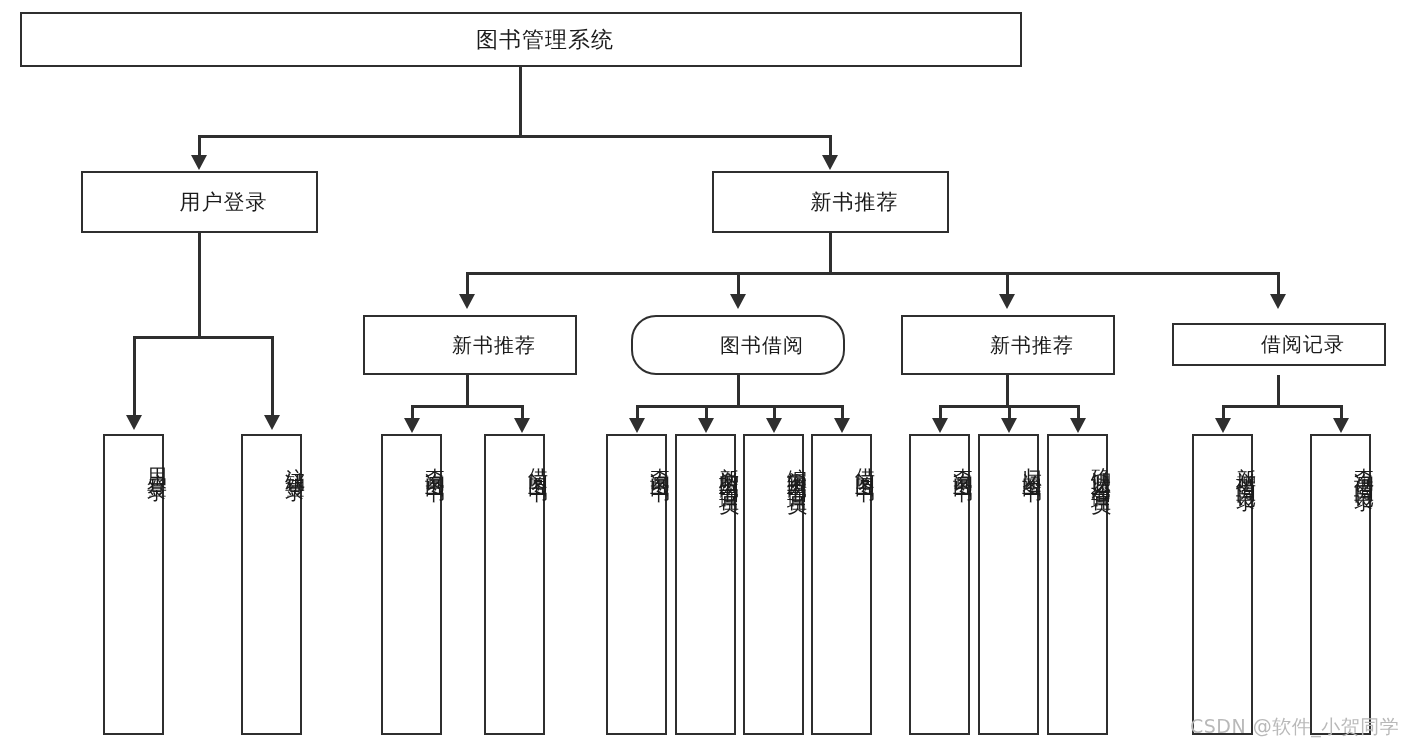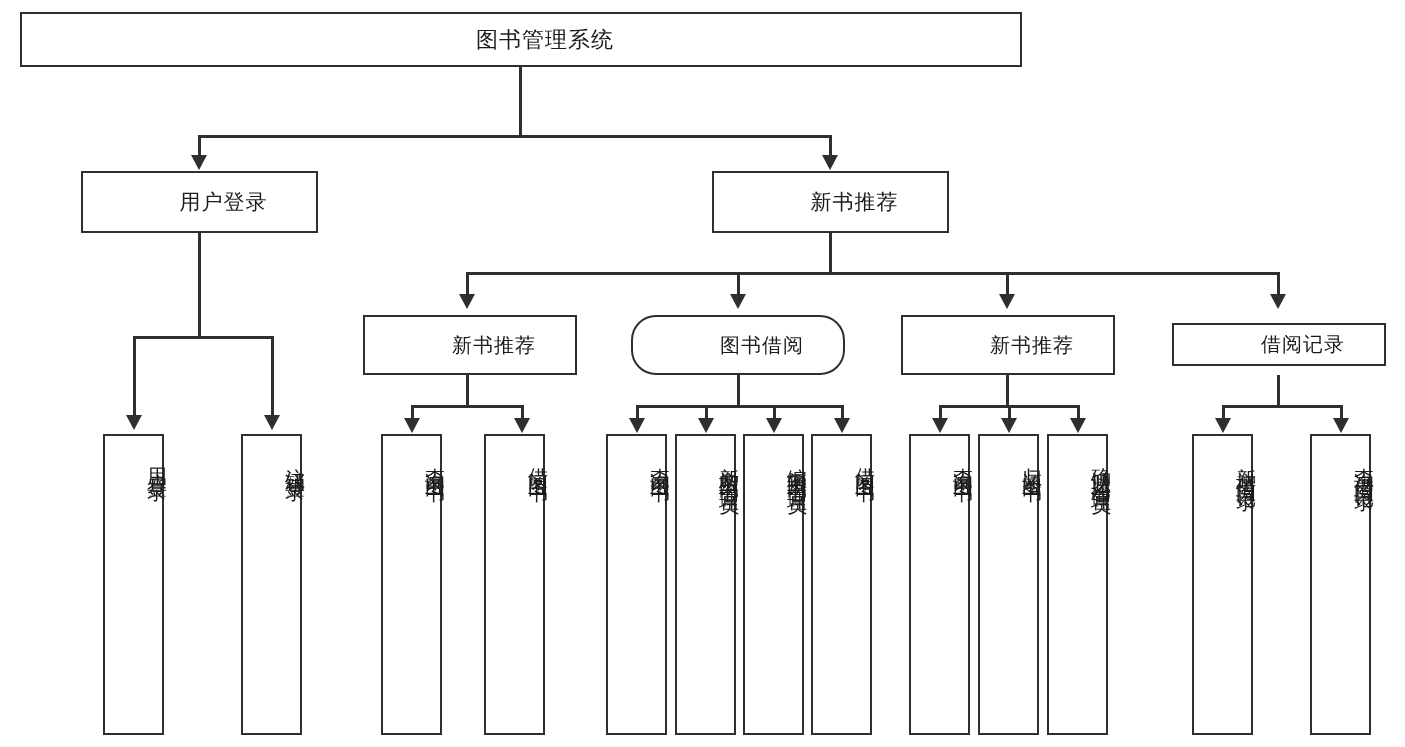--- a/index.html
+++ b/index.html
@@ -211,14 +211,15 @@
     <span class="label">确认归还（管理员）</span>
   </div>
 
   <div class="node leaf" style="left:1192px; top:434px; width:61px; height:301px;">
     <span class="label">新增借阅记录</span>
   </div>
   <div class="node leaf" style="left:1310px; top:434px; width:61px; height:301px;">
     <span class="label">查询借阅记录</span>
   </div>
 
+  <div id="watermark" style="left:1190px; top:714px;">CSDN @软件_小贺同学</div>
 
 </div>
 
 </body></html>

